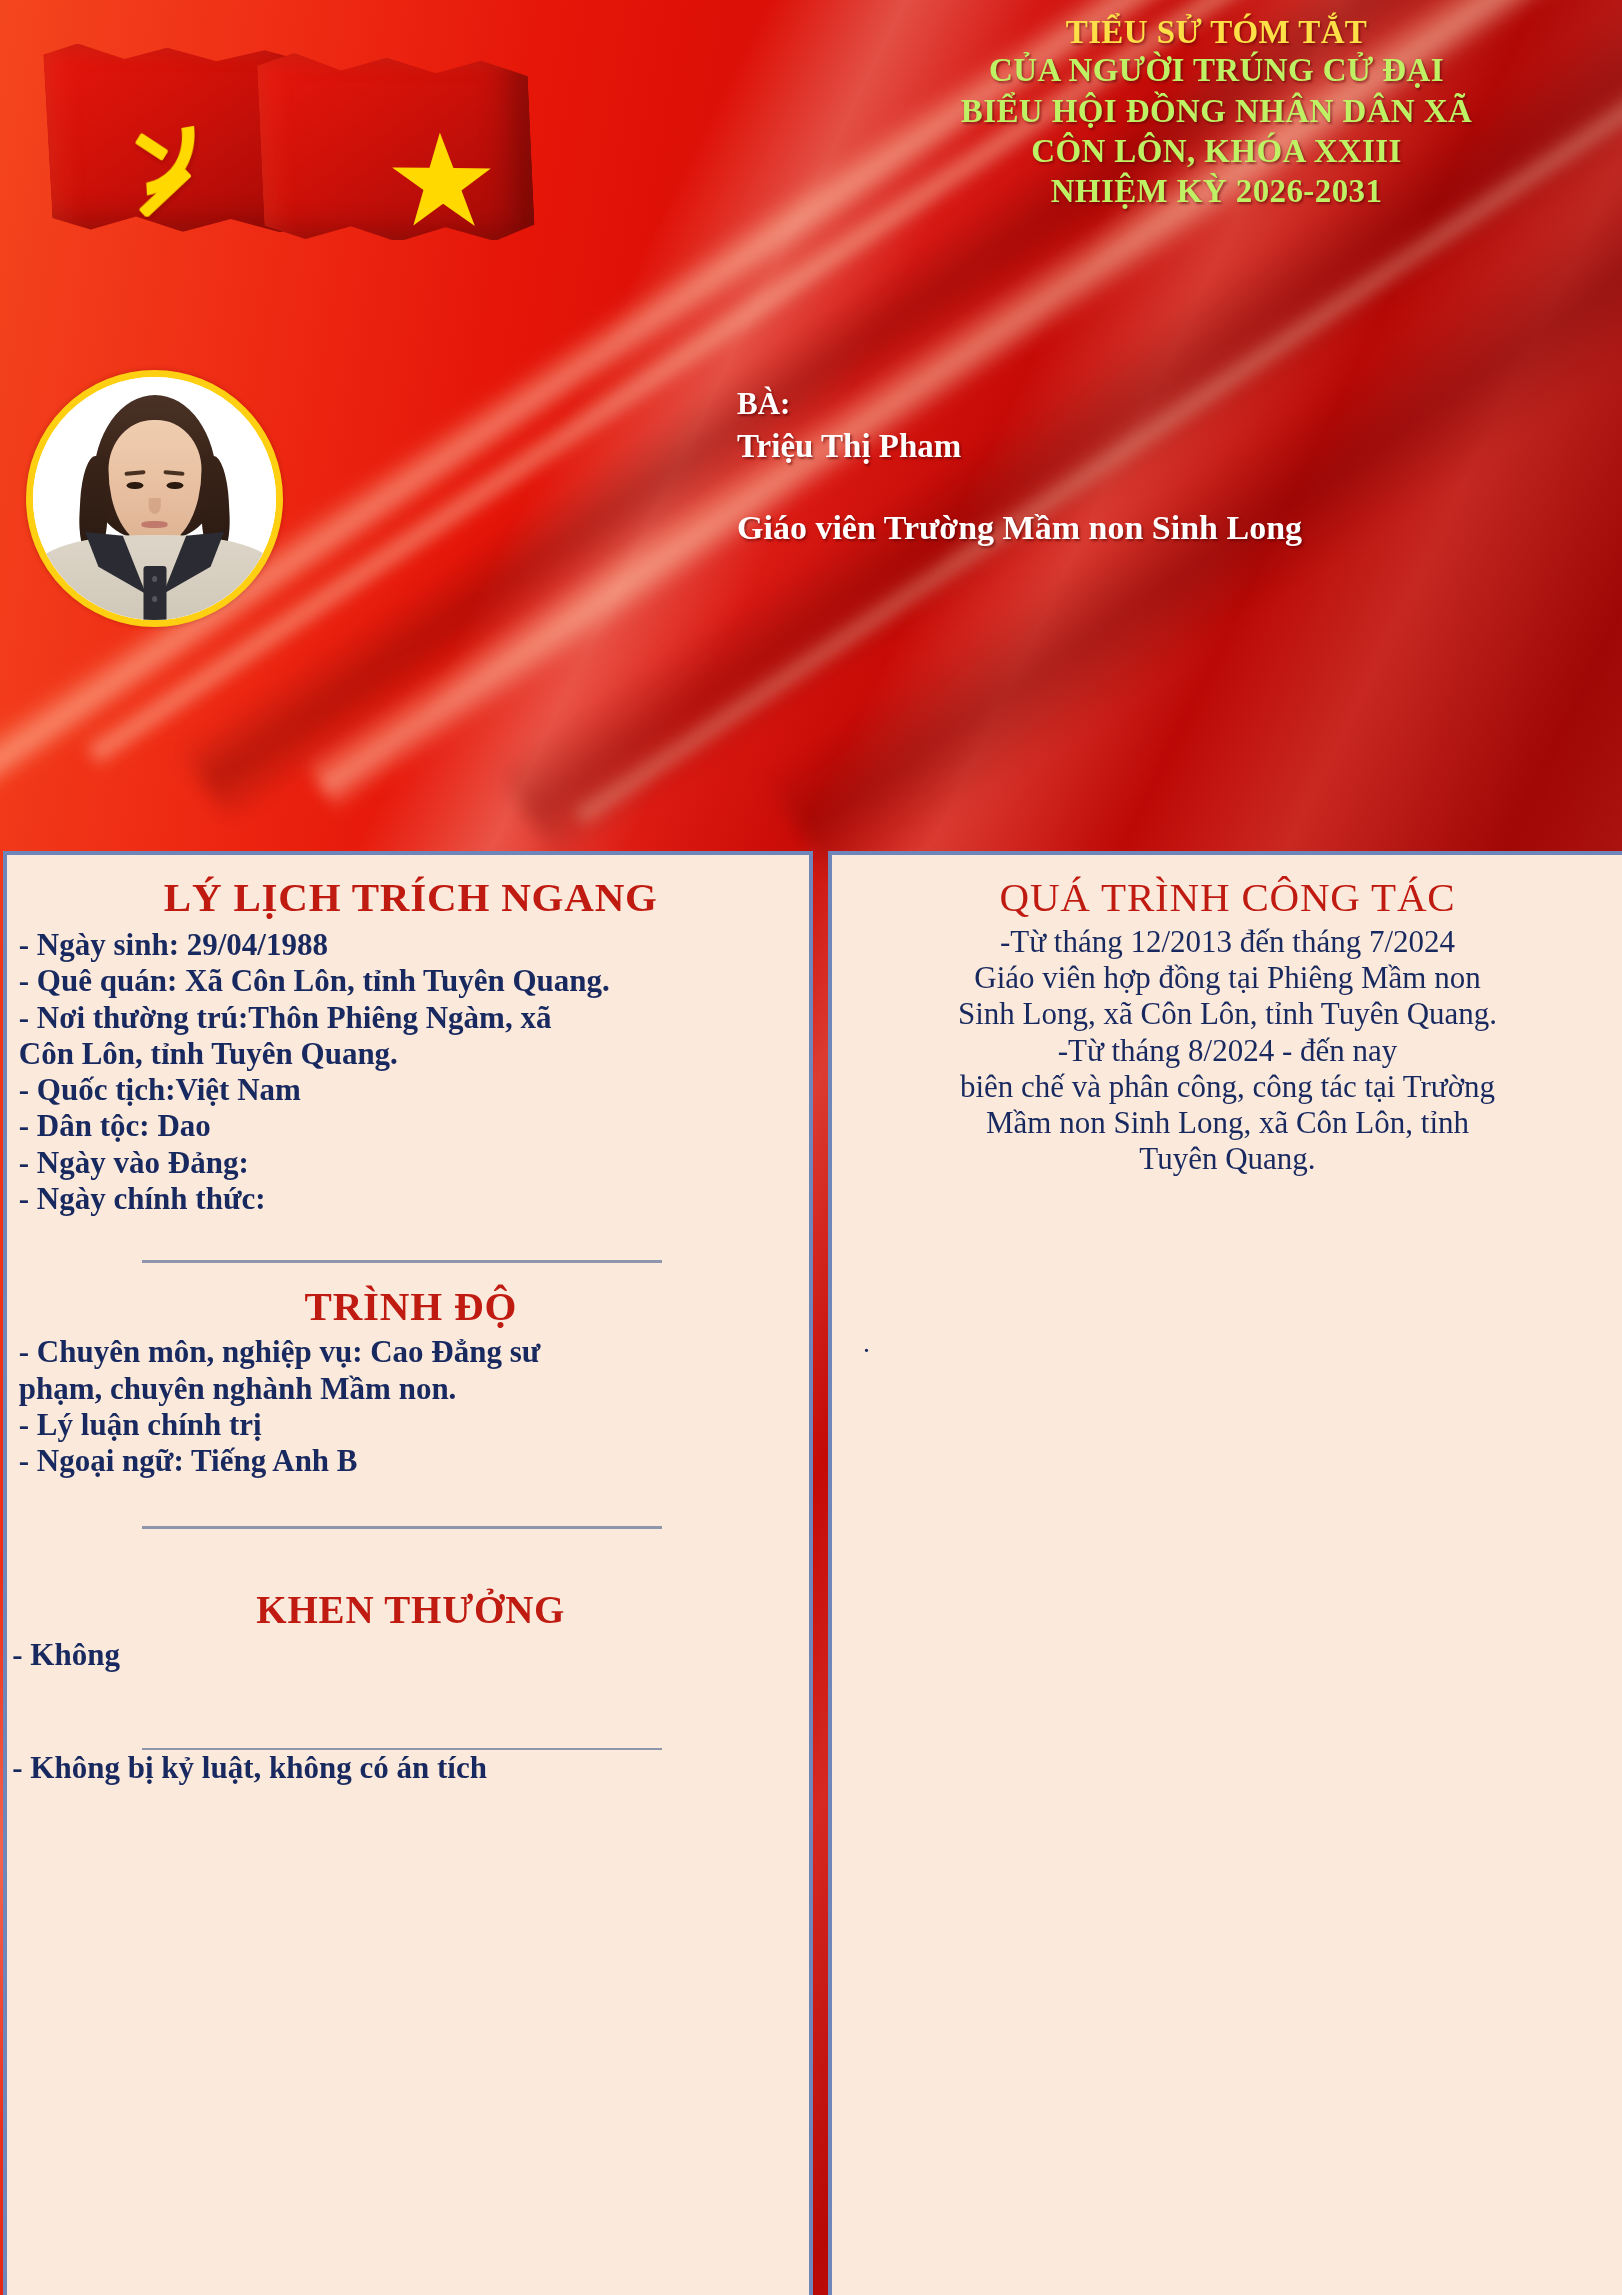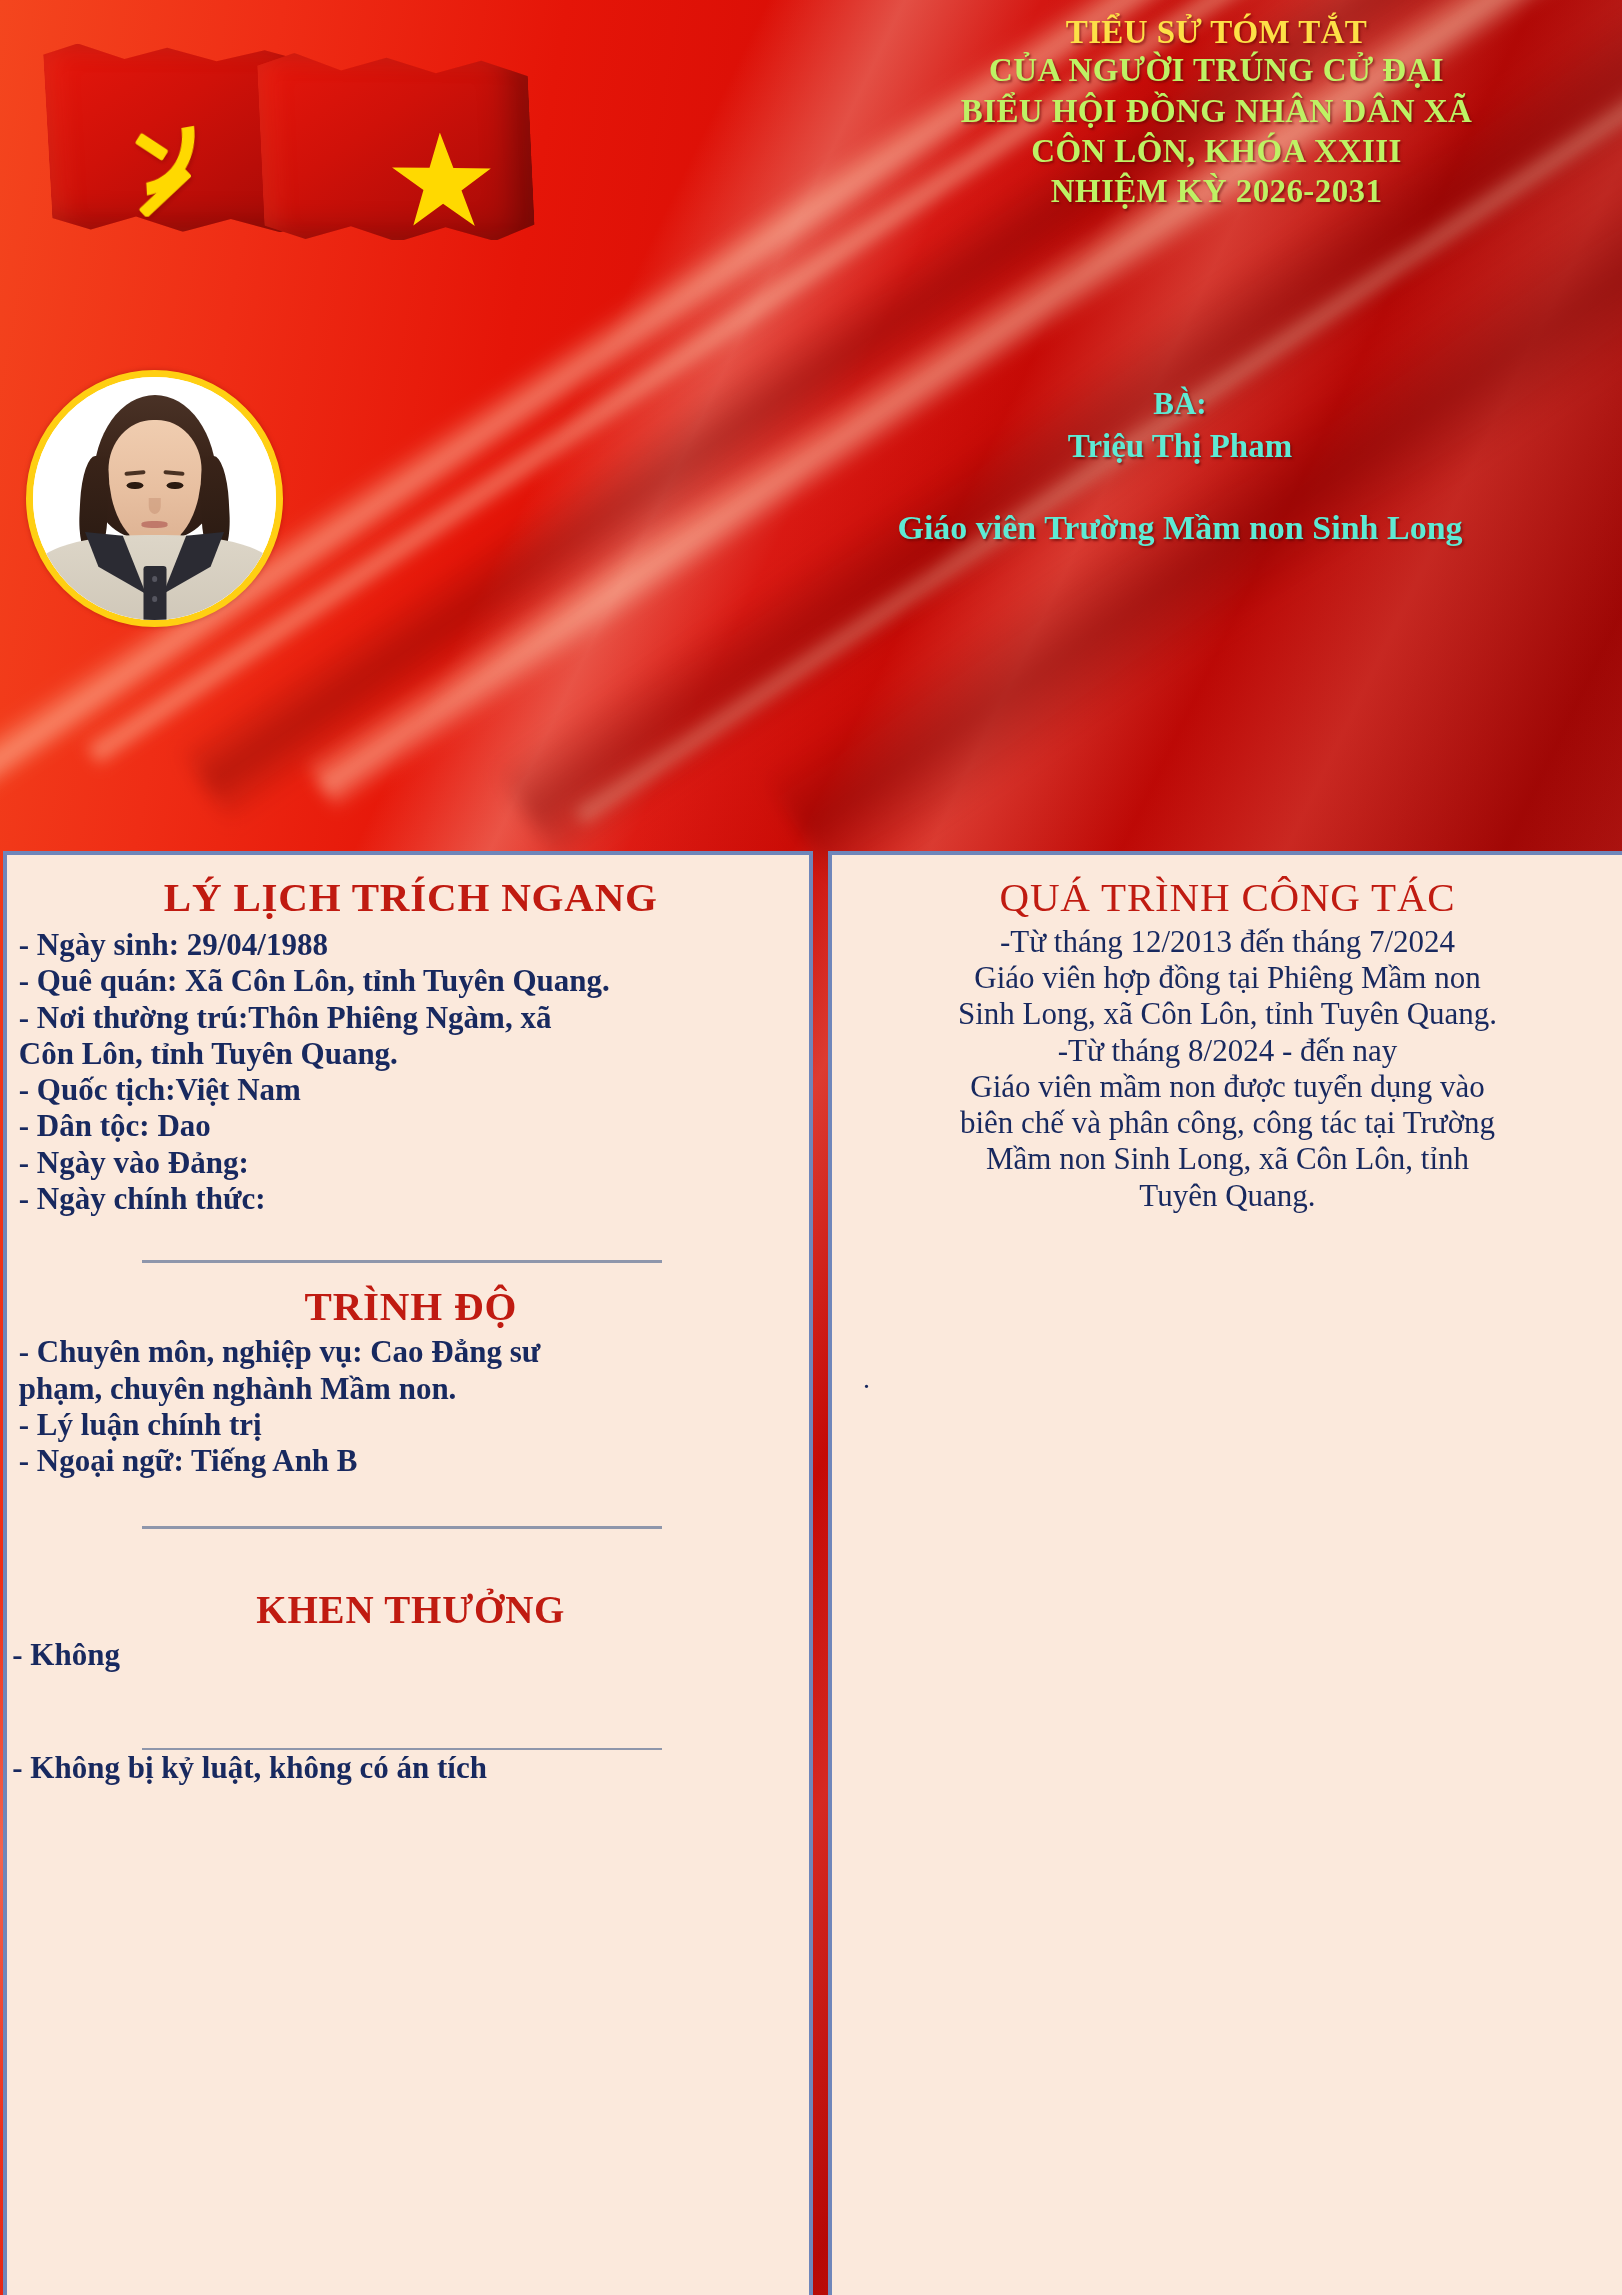--- a/index.html
+++ b/index.html
@@ -153,22 +153,21 @@
   }
   .title-sub {
     font-weight:bold; font-size:33px; line-height:1.22;
     color:#bef264;
     letter-spacing:0.4px;
     text-shadow:1.6px 1.6px 2.5px rgba(90,0,0,0.60);
   }
   .person-block {
     position:absolute; left:737px; top:385px;
     width:886px;
-    text-align:center;
-    color:#5eead4;
+    color:#ffffff;
   }
   .person-honorific {
     font-weight:bold; font-size:31px; line-height:1.2;
     text-shadow:1.6px 1.6px 2.5px rgba(90,0,0,0.60);
   }
   .person-name {
     font-weight:bold; font-size:33px; line-height:1.5;
     text-shadow:1.6px 1.6px 2.5px rgba(90,0,0,0.60);
   }
   .person-role {
@@ -322,21 +321,20 @@
 
   <div class="panel panel-right">
     <div class="right-inner">
 
       <div class="sec-title" style="margin:9.8px 0 3.3px;">QUÁ TRÌNH CÔNG TÁC</div>
       <div>
         <div class="body-line center">-Từ tháng 12/2013  đến tháng 7/2024</div>
         <div class="body-line center">Giáo viên hợp đồng tại Phiêng Mầm non</div>
         <div class="body-line center">Sinh Long, xã Côn Lôn, tỉnh Tuyên Quang.</div>
         <div class="body-line center">-Từ tháng 8/2024 - đến nay</div>
-        <div class="body-line center">Giáo viên mầm non được tuyển dụng vào</div>
         <div class="body-line center">biên chế và phân công, công tác tại Trường</div>
         <div class="body-line center">Mầm non Sinh Long, xã Côn Lôn, tỉnh</div>
         <div class="body-line center">Tuyên Quang.</div>
       </div>
 
       <div class="tiny-dot" style="margin-top:151px;">.</div>
 
     </div>
   </div>
 

